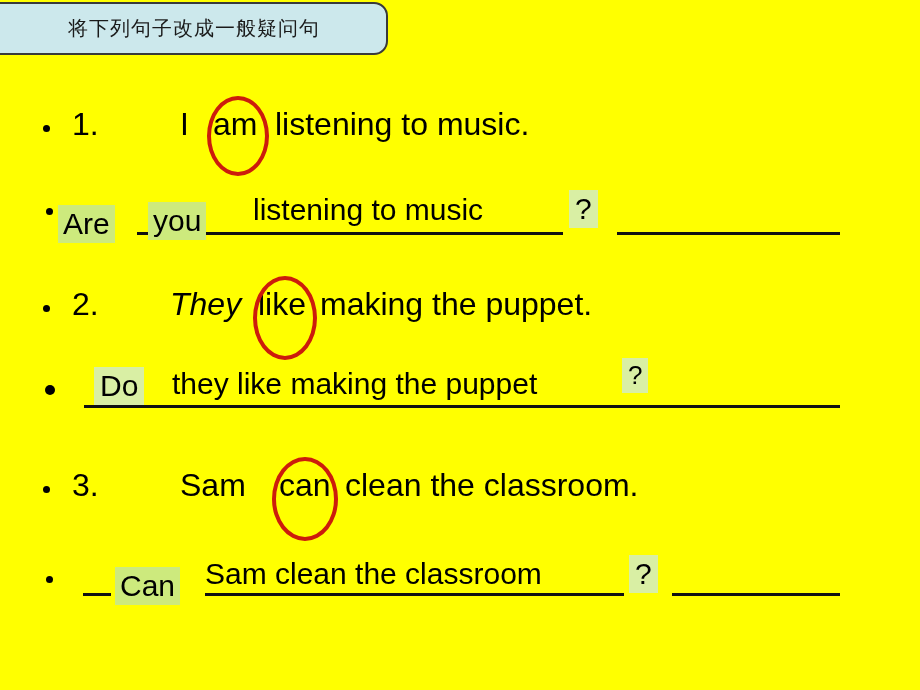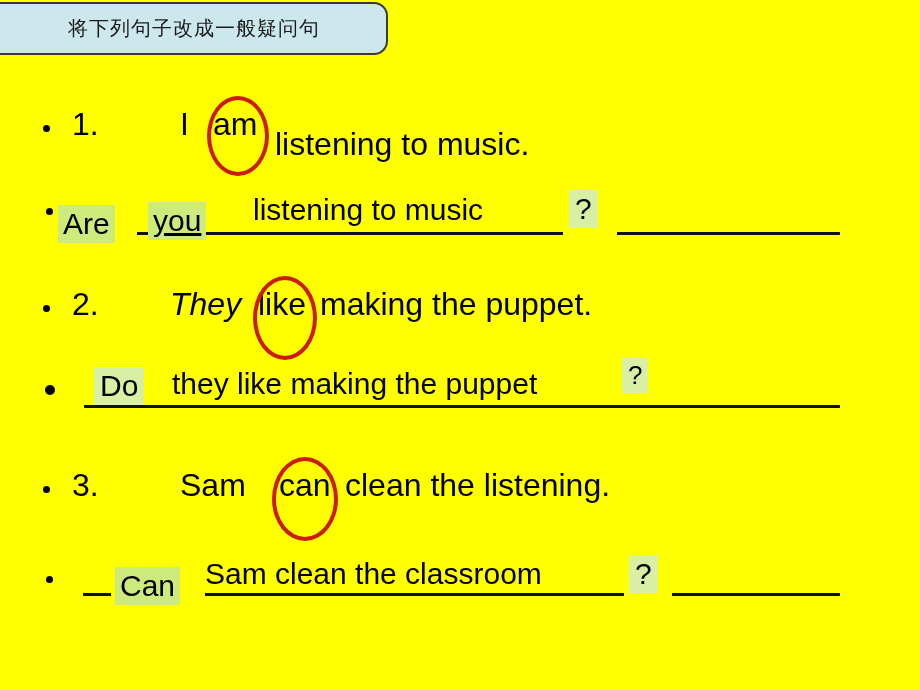--- a/index.html
+++ b/index.html
@@ -113,31 +113,31 @@
 </div>
 
 <div id="slide-body">
 
   <div class="line">
     <span class="bullet bullet-sm" style="left:43px; top:70px;"></span>
     <span class="num" style="left:72px; top:51px;">1.</span>
     <span class="qtext" style="left:180px; top:51px;">I</span>
     <span class="qtext" style="left:213px; top:51px;">am</span>
     <span class="circle-mark" style="left:207px; top:41px; width:62px; height:80px;"></span>
-    <span class="qtext" style="left:275px; top:51px;margin-top:20px;">listening  to  music.</span>
+    <span class="qtext" style="left:275px; top:51px;">listening  to  music.</span>
   </div>
 
   <div class="line">
     <span class="bullet bullet-sm" style="left:46px; top:153px;"></span>
     <span class="rule" style="left:58px; top:177px; width:12px;"></span>
     <span class="rule" style="left:137px; top:177px; width:14px;"></span>
     <span class="rule" style="left:175px; top:177px; width:388px;"></span>
     <span class="rule" style="left:617px; top:177px; width:223px;"></span>
     <span class="atext hl" style="left:58px; top:138px;">Are</span>
-    <span class="atext hl" style="left:148px; top:135px;text-decoration:underline;">you</span>
+    <span class="atext hl" style="left:148px; top:135px;">you</span>
     <span class="atext" style="left:253px; top:138px;text-align:right;">listening  to  music</span>
     <span class="atext hl-pale" style="left:569px; top:135px;">?</span>
   </div>
 
   <div class="line">
     <span class="bullet bullet-sm" style="left:43px; top:250px;"></span>
     <span class="num" style="left:72px; top:231px;">2.</span>
     <span class="qtext" style="left:170px; top:231px;font-style:italic;">They</span>
     <span class="qtext" style="left:258px; top:231px;">like</span>
     <span class="circle-mark" style="left:253px; top:221px; width:64px; height:84px;"></span>
@@ -151,21 +151,21 @@
     <span class="atext" style="left:172px; top:312px;">they like making the puppet</span>
     <span class="atext hl-pale" style="left:622px; top:303px; font-size:26px;">?</span>
   </div>
 
   <div class="line">
     <span class="bullet bullet-sm" style="left:43px; top:431px;"></span>
     <span class="num" style="left:72px; top:412px;">3.</span>
     <span class="qtext" style="left:180px; top:412px;">Sam</span>
     <span class="qtext" style="left:279px; top:412px;">can</span>
     <span class="circle-mark" style="left:272px; top:402px; width:66px; height:84px;"></span>
-    <span class="qtext" style="left:345px; top:412px;">clean  the  listening.</span>
+    <span class="qtext" style="left:345px; top:412px;">clean  the  classroom.</span>
   </div>
 
   <div class="line">
     <span class="bullet bullet-sm" style="left:46px; top:521px;"></span>
     <span class="rule" style="left:83px; top:538px; width:28px;"></span>
     <span class="rule" style="left:205px; top:538px; width:419px;"></span>
     <span class="rule" style="left:672px; top:538px; width:168px;"></span>
     <span class="atext hl" style="left:115px; top:500px;">Can</span>
     <span class="atext" style="left:205px; top:502px;">Sam clean  the  classroom</span>
     <span class="atext hl-pale" style="left:629px; top:500px;">?</span>

